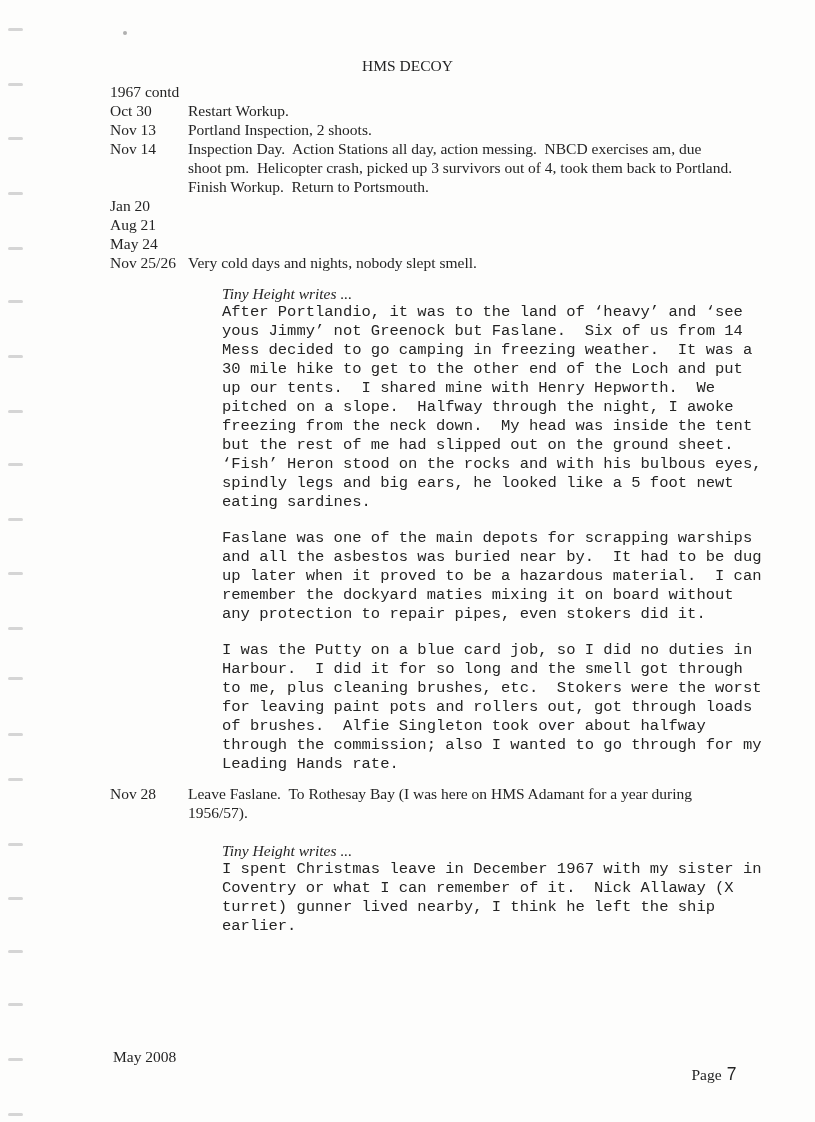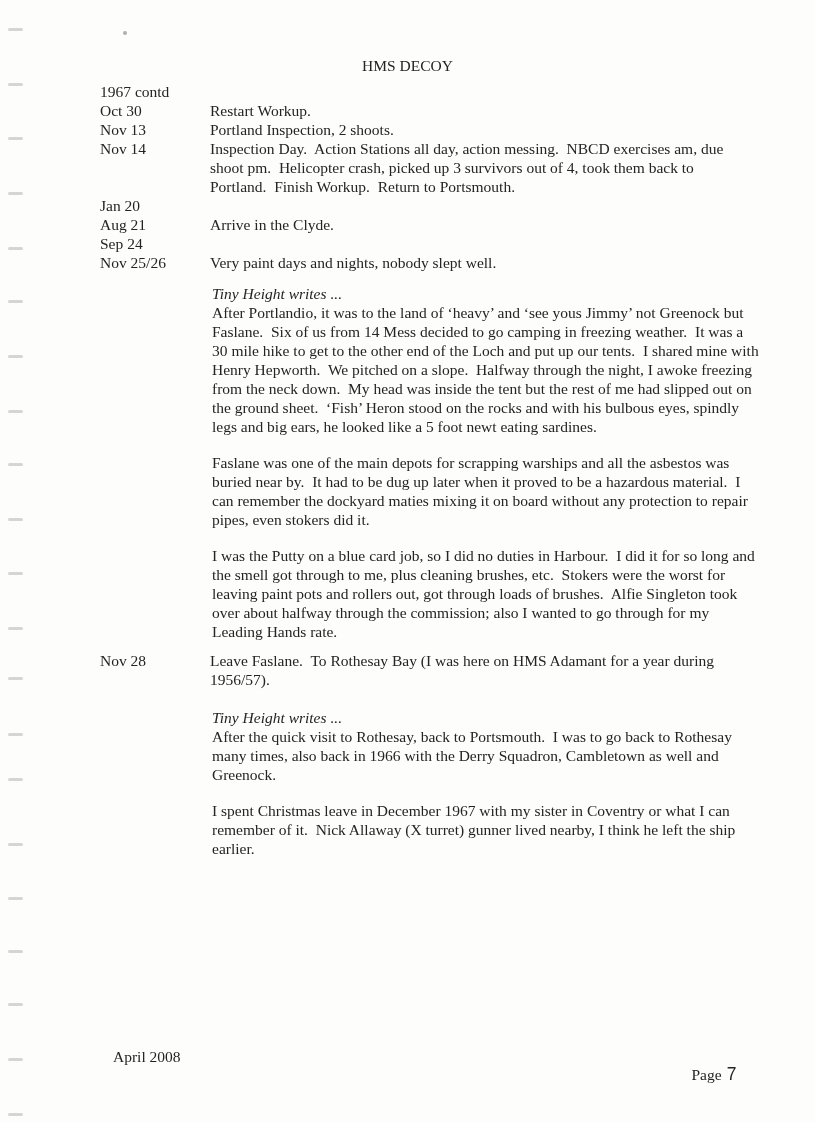--- a/index.html
+++ b/index.html
@@ -42,34 +42,34 @@
     top: 56px;
     left: 0;
     width: 815px;
     text-align: center;
     white-space: pre-wrap;
   }
 
   .content {
     position: absolute;
     top: 82px;
-    left: 100px;
+    left: 110px;
     width: 626px;
   }
   .section-heading { white-space: pre-wrap; }
 
-  .entry { display: flex; gap: 32px; }
+  .entry { display: flex; }
   .entry .date { width: 78px; flex: 0 0 78px; white-space: pre-wrap; }
   .entry .desc { width: 548px; white-space: pre-wrap; }
 
   .narrative { margin-left: 112px; width: 548px; }
   .narrative-1 { margin-top: 12px; }
   .narrative-2 { margin-top: 19px; }
   .nheading { font-style: italic; white-space: pre-wrap; }
-  .narrative p { margin: 17px 0 0 0; white-space: pre-wrap; }
+  .narrative p { margin: 17px 0 0 0; white-space: pre-wrap; font-family: Liberation Mono, monospace; }
   .narrative p:first-of-type { margin-top: 0; }
 
   .entry-nov28 { margin-top: 10px; }
 
   .footer-left {
     position: absolute;
     left: 113px;
     top: 1047px;
     white-space: pre-wrap;
   }
@@ -131,48 +131,46 @@
     </div>
     <div class="entry">
       <div class="date">Nov 14</div>
       <div class="desc">Inspection Day.  Action Stations all day, action messing.  NBCD exercises am, due shoot pm.  Helicopter crash, picked up 3 survivors out of 4, took them back to Portland.  Finish Workup.  Return to Portsmouth.</div>
     </div>
     <div class="entry">
       <div class="date">Jan 20</div>
     </div>
     <div class="entry">
       <div class="date">Aug 21</div>
-      <div class="desc">Arrive in the Clyde.</div>
     </div>
     <div class="entry">
-      <div class="date">Sep 24</div>
+      <div class="date">May 24</div>
     </div>
     <div class="entry">
       <div class="date">Nov 25/26</div>
-      <div class="desc">Very paint days and nights, nobody slept well.</div>
+      <div class="desc">Very cold days and nights, nobody slept smell.</div>
     </div>
 
     <div class="narrative narrative-1">
       <div class="nheading">Tiny Height writes ...</div>
       <p>After Portlandio, it was to the land of ‘heavy’ and ‘see yous Jimmy’ not Greenock but Faslane.  Six of us from 14 Mess decided to go camping in freezing weather.  It was a 30 mile hike to get to the other end of the Loch and put up our tents.  I shared mine with Henry Hepworth.  We pitched on a slope.  Halfway through the night, I awoke freezing from the neck down.  My head was inside the tent but the rest of me had slipped out on the ground sheet.  ‘Fish’ Heron stood on the rocks and with his bulbous eyes, spindly legs and big ears, he looked like a 5 foot newt eating sardines.</p>
       <p>Faslane was one of the main depots for scrapping warships and all the asbestos was buried near by.  It had to be dug up later when it proved to be a hazardous material.  I can remember the dockyard maties mixing it on board without any protection to repair pipes, even stokers did it.</p>
       <p>I was the Putty on a blue card job, so I did no duties in Harbour.  I did it for so long and the smell got through to me, plus cleaning brushes, etc.  Stokers were the worst for leaving paint pots and rollers out, got through loads of brushes.  Alfie Singleton took over about halfway through the commission; also I wanted to go through for my Leading Hands rate.</p>
     </div>
 
     <div class="entry entry-nov28">
       <div class="date">Nov 28</div>
       <div class="desc">Leave Faslane.  To Rothesay Bay (I was here on HMS Adamant for a year during 1956/57).</div>
     </div>
 
     <div class="narrative narrative-2">
       <div class="nheading">Tiny Height writes ...</div>
-      <p>After the quick visit to Rothesay, back to Portsmouth.  I was to go back to Rothesay many times, also back in 1966 with the Derry Squadron, Cambletown as well and Greenock.</p>
       <p>I spent Christmas leave in December 1967 with my sister in Coventry or what I can remember of it.  Nick Allaway (X turret) gunner lived nearby, I think he left the ship earlier.</p>
     </div>
 
   </div>
 
-  <div class="footer-left">April 2008</div>
+  <div class="footer-left">May 2008</div>
   <div class="footer-right">
     <span>Page</span><span class="pagenum">7</span>
   </div>
 
 </div>
 
 </body></html>

